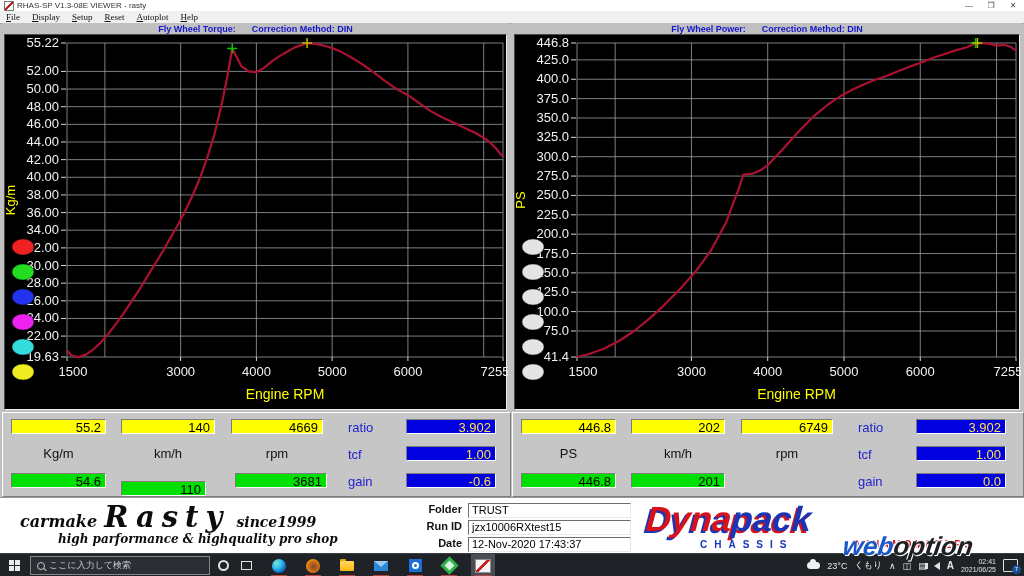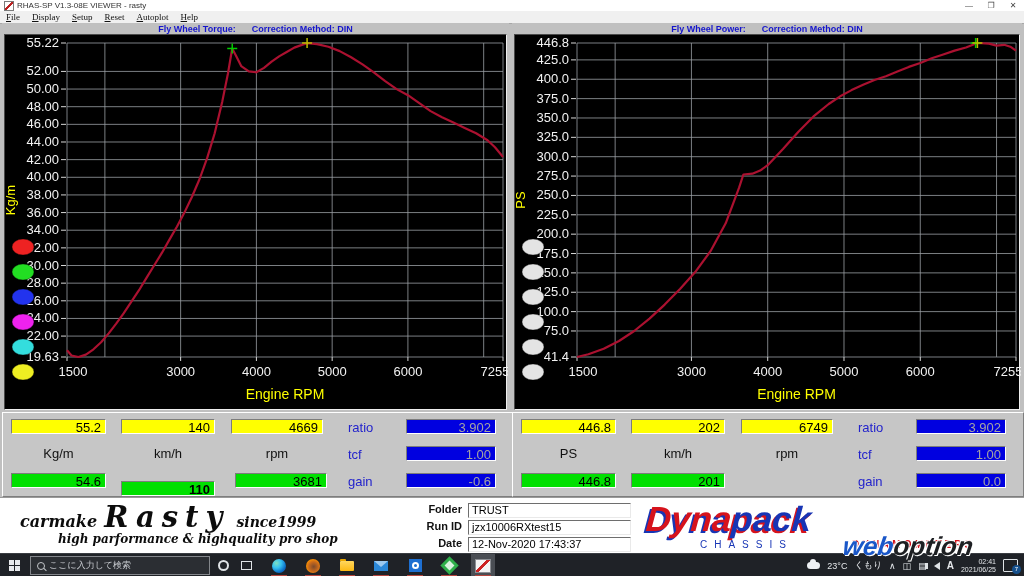--- a/index.html
+++ b/index.html
@@ -26,28 +26,28 @@
     font-size:9px;font-weight:bold;color:#1515cc;}
   .chart-area{position:absolute;left:2px;right:2px;top:11px;bottom:1px;background:#000;
     border:1px solid;border-color:#4a4a4a #efefef #efefef #4a4a4a;}
   .chart-area svg{position:absolute;left:0;top:0;}
   svg text{font-family:"Liberation Sans",sans-serif;}
 
   
   .readout-panel{position:absolute;top:412px;height:83px;background:#c6c6c6;
     border-top:1px solid #fff;border-left:1px solid #fff;
     border-right:1px solid #7e7e7e;border-bottom:1px solid #7e7e7e;}
-  #readout-0{left:2px;width:507px;padding-left:20px;}
+  #readout-0{left:2px;width:507px;}
   #readout-1{left:512px;width:510px;}
   .val-box{position:absolute;height:15px;font-size:13px;line-height:15px;text-align:right;
     padding-right:4px;box-sizing:border-box;border:1px solid;
     border-color:#7c7c7c #fdfdfd #fdfdfd #7c7c7c;color:#000;}
   .val-yellow{background:#ffff00;}
   .val-green{background:#00e000;}
-  .val-blue{background:#0000e0;color:#a3a3a3;}
+  .val-blue{background:#0000e0;color:#fde047;}
   .unit-label{position:absolute;height:14px;font-size:13px;color:#111;text-align:center;}
   .param-label{position:absolute;font-size:13px;color:#2222cc;}
 
   
   .footer{position:absolute;left:0;top:497px;width:1024px;height:56px;background:#ffffff;
     border-top:1px solid #9a9a9a;}
   .shop-line1{position:absolute;left:20px;top:2px;white-space:nowrap;color:#0c0c0c;
     font-family:"DejaVu Serif",serif;font-style:italic;}
   .shop-pre{font-size:16px;font-weight:bold;}
   .shop-name{font-size:29px;font-weight:bold;letter-spacing:7px;margin:0 2px;}
@@ -56,21 +56,21 @@
     font-style:italic;font-weight:bold;font-size:12px;color:#0c0c0c;}
   .field-row{position:absolute;height:14px;}
   .field-label{position:absolute;width:62px;text-align:right;font-size:11px;font-weight:bold;color:#111;}
   .field-box{position:absolute;left:68px;width:158px;height:13px;background:#fff;
     border:1px solid;border-color:#6e6e6e #e9e9e9 #e9e9e9 #6e6e6e;font-size:11px;
     line-height:13px;padding-left:3px;color:#000;white-space:nowrap;overflow:hidden;}
   .dynapack{position:absolute;left:646px;top:1px;font-size:35px;font-weight:bold;
     font-style:italic;letter-spacing:0px;transform:skewX(-4deg);white-space:nowrap;}
   .dyna{color:#d6131c;text-shadow:-2px 2px 0 #1735b5;}
   .pack{color:#1735b5;text-shadow:-2px 2px 0 #d6131c;}
-  .dp-sub1{position:absolute;left:700px;top:41px;font-size:10px;font-weight:normal;
+  .dp-sub1{position:absolute;left:700px;top:41px;font-size:10px;font-weight:bold;
     color:#1735b5;letter-spacing:7px;}
   .dp-sub2{position:absolute;left:852px;top:41px;font-size:10px;font-weight:bold;
     color:#d6131c;letter-spacing:3px;}
   .watermark{position:absolute;left:843px;top:531px;z-index:99;pointer-events:none;
     font-size:26px;font-weight:bold;font-style:italic;transform:skewX(-8deg);white-space:nowrap;}
   .wm-web{color:#1a57c8;text-shadow:1px 1px 0 #fff,-1px -1px 0 #fff;}
   .wm-option{color:#1d1f22;text-shadow:1px 1px 0 #fff,-1px -1px 0 #fff;}
 
   
   .taskbar{position:absolute;left:0;top:553px;width:1024px;height:23px;background:#1f2227;
@@ -345,21 +345,21 @@
           <ellipse cx="18" cy="337" rx="11" ry="8" fill="#e4e4e4" stroke="rgba(0,0,0,0.35)" stroke-width="1"></ellipse>
         </svg>
     </div>
   </div>
 
   <div class="readout-panel" id="readout-0">
       <div class="val-box val-yellow" style="left: 8px; top: 6px; width: 95px;">55.2</div>
       <div class="val-box val-yellow" style="left: 118px; top: 6px; width: 94px;">140</div>
       <div class="val-box val-yellow" style="left: 228px; top: 6px; width: 92px;">4669</div>
       <div class="val-box val-green" style="left: 8px; top: 60px; width: 95px;">54.6</div>
-      <div class="val-box val-green" style="left: 118px; top: 68px; width: 94px; font-weight: bold;">110</div>
+      <div class="val-box val-green" style="left: 118px; top: 68px; width: 85px;">110</div>
       <div class="val-box val-green" style="left: 232px; top: 60px; width: 92px;">3681</div>
       <div class="unit-label" style="left: 8px; top: 33px; width: 95px;">Kg/m</div>
       <div class="unit-label" style="left: 118px; top: 33px; width: 94px;">km/h</div>
       <div class="unit-label" style="left: 228px; top: 33px; width: 92px;">rpm</div>
       <div class="param-label" style="left: 345px; top: 7px;">ratio</div>
       <div class="val-box val-blue" style="left: 403px; top: 6px; width: 90px;">3.902</div>
       <div class="param-label" style="left: 345px; top: 34px;">tcf</div>
       <div class="val-box val-blue" style="left: 403px; top: 33px; width: 90px;">1.00</div>
       <div class="param-label" style="left: 345px; top: 61px;">gain</div>
       <div class="val-box val-blue" style="left: 403px; top: 60px; width: 90px;">-0.6</div>

